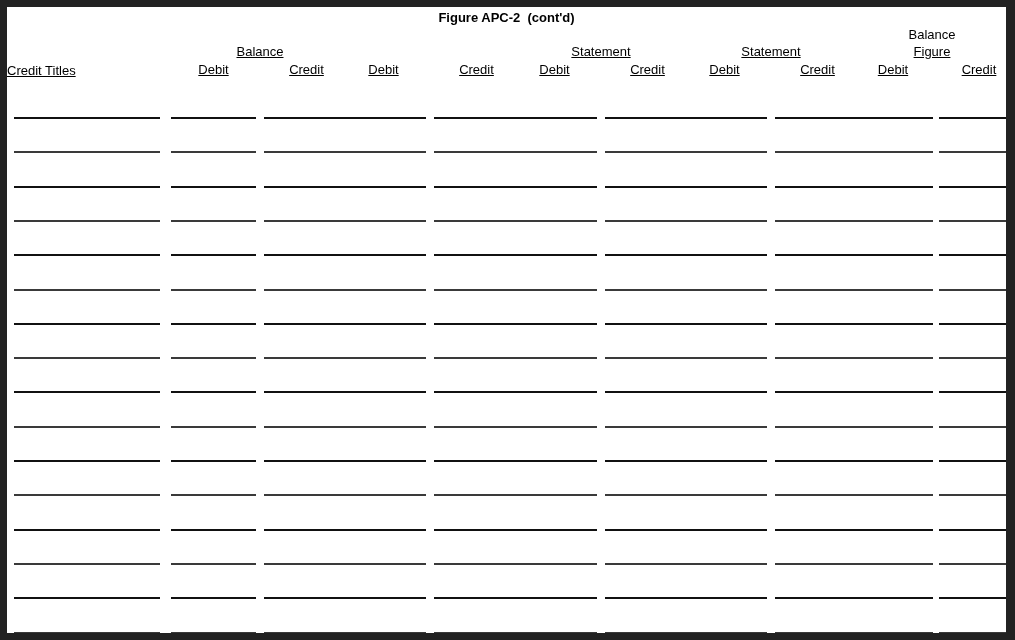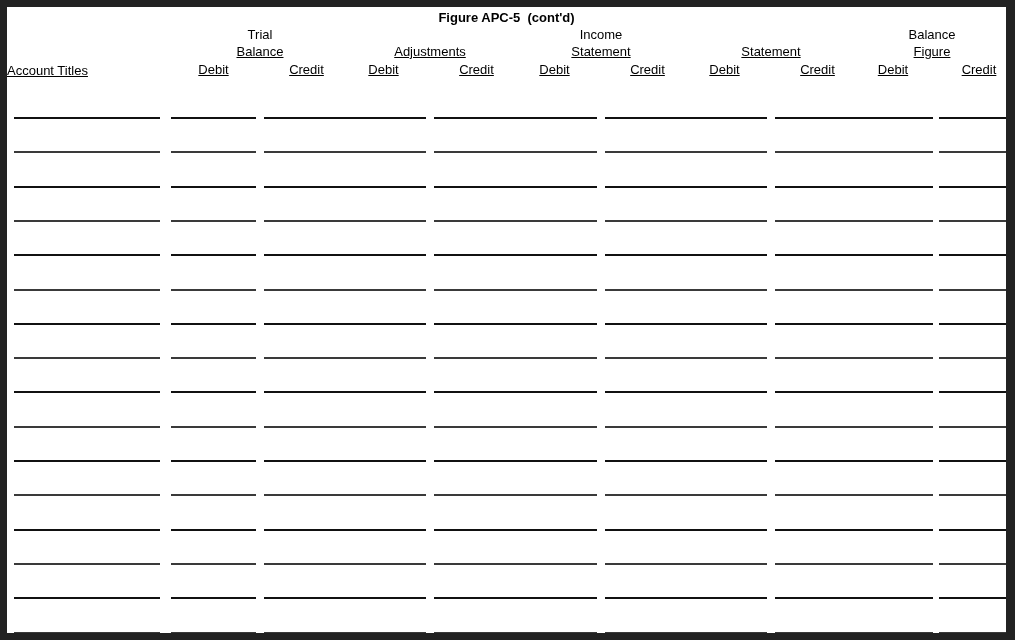--- a/index.html
+++ b/index.html
@@ -129,50 +129,45 @@
   .rule.light {
     border-top-color: #3a3a3a;
   }
 </style>
 </head>
 <body>
 
 <div id="worksheet-page">
   <div id="sheet-inner">
 
-    <div class="figure-title">Figure APC-5  (cont'd)</div>
+    <div class="figure-title">Figure APC-2  (cont'd)</div>
 
     <div id="header-band">
 
-      <div class="acct-titles-head">Account Titles</div>
+      <div class="acct-titles-head">Credit Titles</div>
 
       <div class="col-group" style="left:164px; width:178px;">
-        <div class="group-line1">Trial</div>
         <div class="group-line2">
           <span class="ul">Balance</span>
         </div>
         <div class="dc-row">
           <div class="dc-cell dc-debit">Debit</div>
           <div class="dc-cell dc-credit">Credit</div>
         </div>
       </div>
 
       <div class="col-group" style="left:334px; width:178px;">
         <div class="group-line1"></div>
-        <div class="group-line2">
-          <span class="ul">Adjustments</span>
-        </div>
         <div class="dc-row">
           <div class="dc-cell dc-debit">Debit</div>
           <div class="dc-cell dc-credit">Credit</div>
         </div>
       </div>
 
       <div class="col-group" style="left:505px; width:178px;">
-        <div class="group-line1">Income</div>
         <div class="group-line2">
           <span class="ul">Statement</span>
         </div>
         <div class="dc-row">
           <div class="dc-cell dc-debit">Debit</div>
           <div class="dc-cell dc-credit">Credit</div>
         </div>
       </div>
 
       <div class="col-group" style="left:675px; width:178px;">

